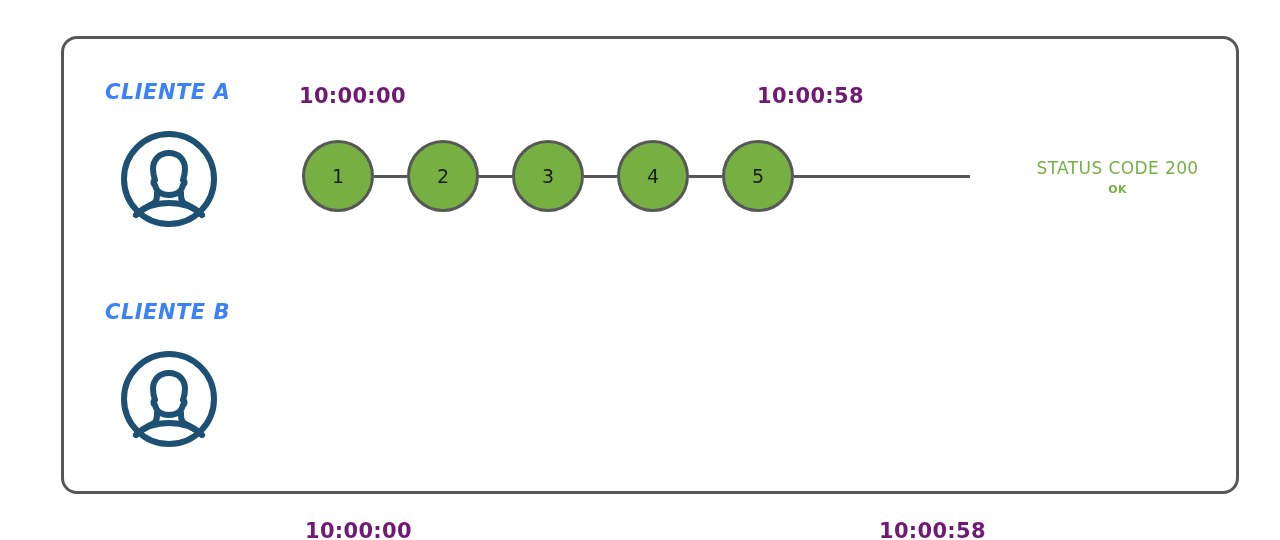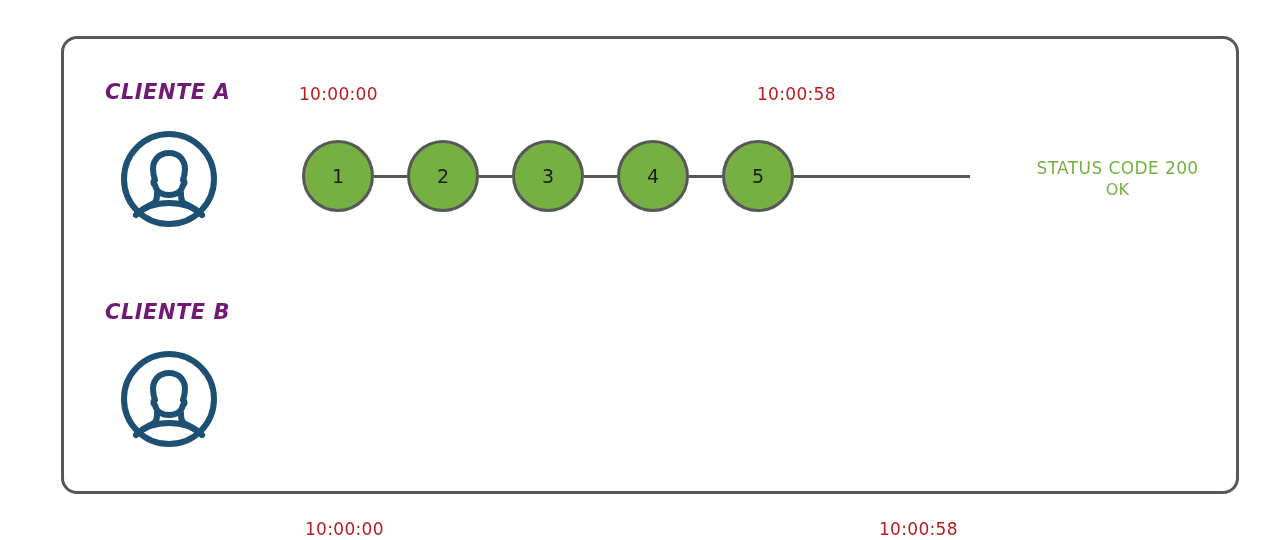--- a/index.html
+++ b/index.html
@@ -47,42 +47,42 @@
   
   .client-label {
     position: absolute;
     left: 105px;
     top: 80px;
     font-family: "DejaVu Sans", sans-serif;
     font-size: 21px;
     font-style: italic;
     font-weight: 600;
     letter-spacing: 0.5px;
-    color: #701a75;
+    color: #3b82f6;
     white-space: nowrap;
   }
 
   
   .avatar {
     position: absolute;
     left: 118px;
     top: 128px;
     width: 102px;
     height: 102px;
   }
   .avatar svg { display: block; width: 102px; height: 102px; }
 
   
   .timestamp {
     position: absolute;
     top: 84px;
     font-family: "DejaVu Sans", sans-serif;
-    font-size: 17px;
-    font-weight: 400;
-    color: #b91c1c;
+    font-size: 21px;
+    font-weight: 700;
+    color: #701a75;
     white-space: nowrap;
     letter-spacing: 0.3px;
   }
   .ts-start { left: 299px; }
   .row-a .ts-end { left: 757px; }
   .row-b .ts-start { left: 305px; top: 299px; }
   .row-b .ts-end   { left: 879px; top: 299px; }
 
   
   .chain {
@@ -131,22 +131,22 @@
     white-space: nowrap;
   }
   .status .line1 {
     font-size: 17px;
     font-weight: 400;
     letter-spacing: 0.4px;
     line-height: 22px;
     text-align: center;
   }
   .status .line2 {
-    font-size: 16px;
-    font-weight: 400;
+    font-size: 11px;
+    font-weight: 700;
     letter-spacing: 0.2px;
     line-height: 22px;
   }
   .status-ok {
     left: 1030px;
     top: 157px;
     width: 175px;
     color: #76b043;
   }
 </style>

